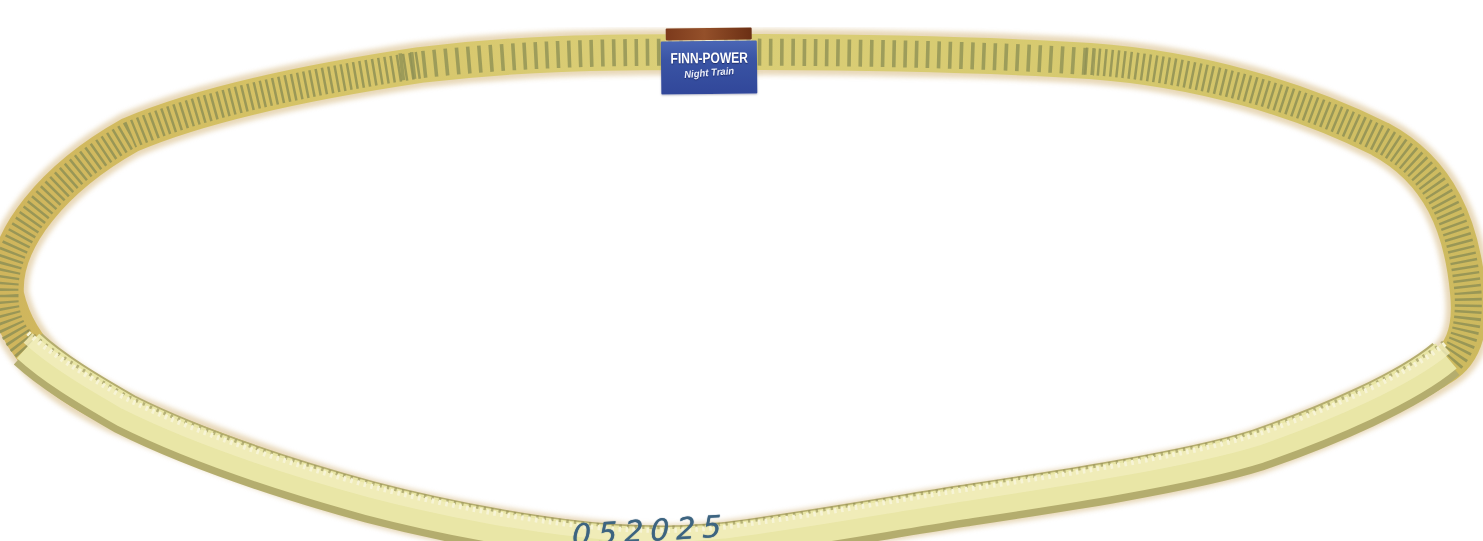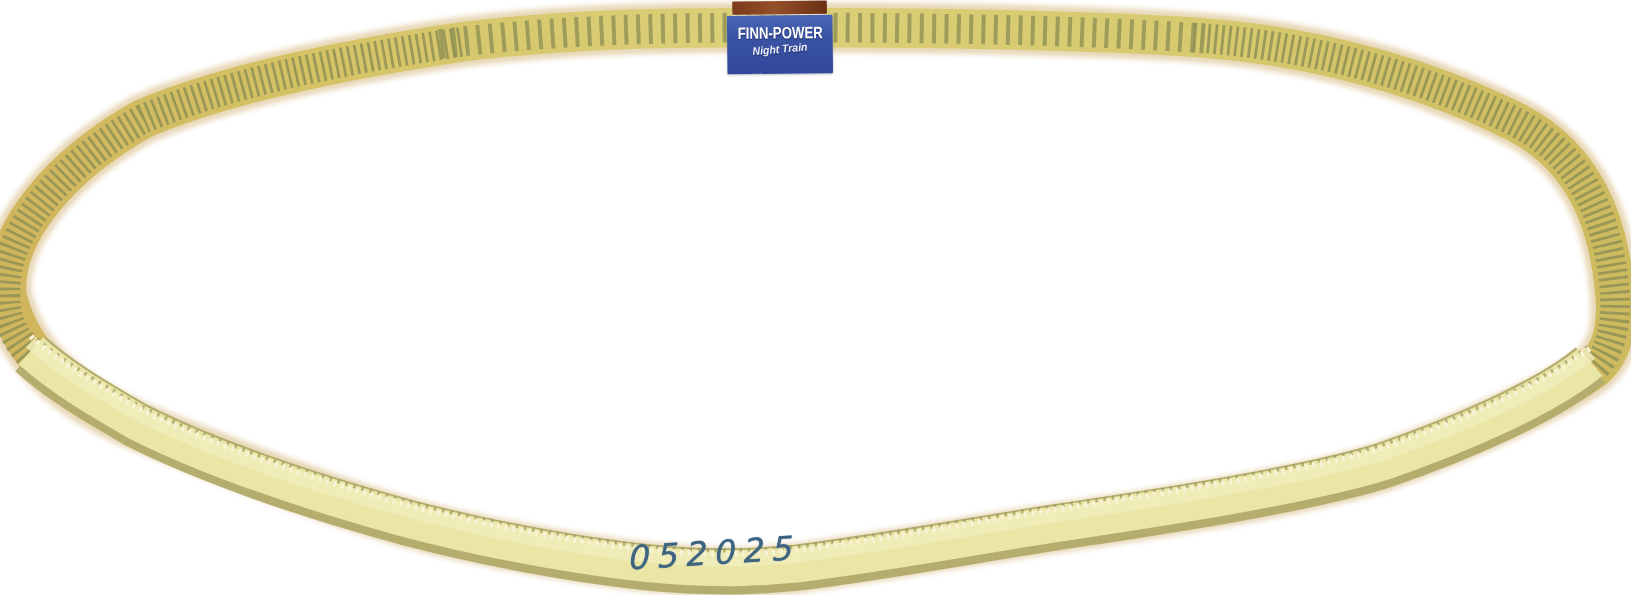--- a/index.html
+++ b/index.html
@@ -3,21 +3,21 @@
 <meta charset="utf-8">
 <style>
   html,body{margin:0;padding:0;}
   body{
     width:1483px;height:541px;
     background:#ffffff;
     overflow:hidden;
     position:relative;
     font-family:"Liberation Sans", sans-serif;
   }
-  .stage{position:absolute;inset:0;}
+  .stage{position:absolute;inset:0;margin-top:27px;}
   svg.belt{position:absolute;left:0;top:0;}
 
   
   .belt-label{
     position:absolute;
     left:659px;top:1px;
     width:99px;height:67px;
     transform:rotate(-0.6deg);
   }
   .label-strip{

